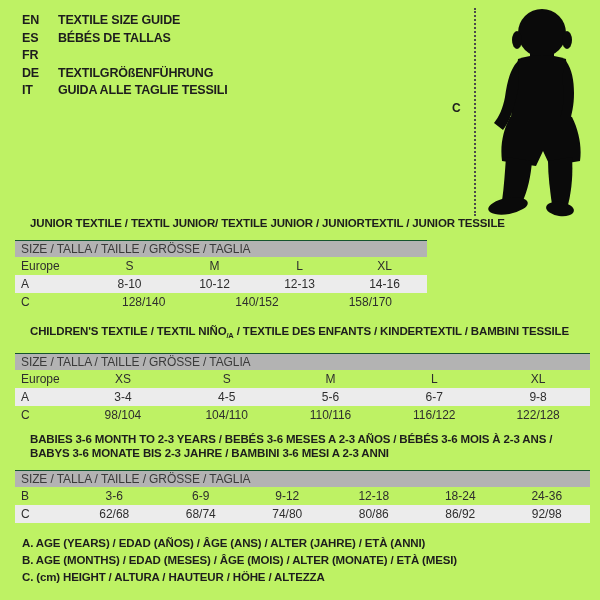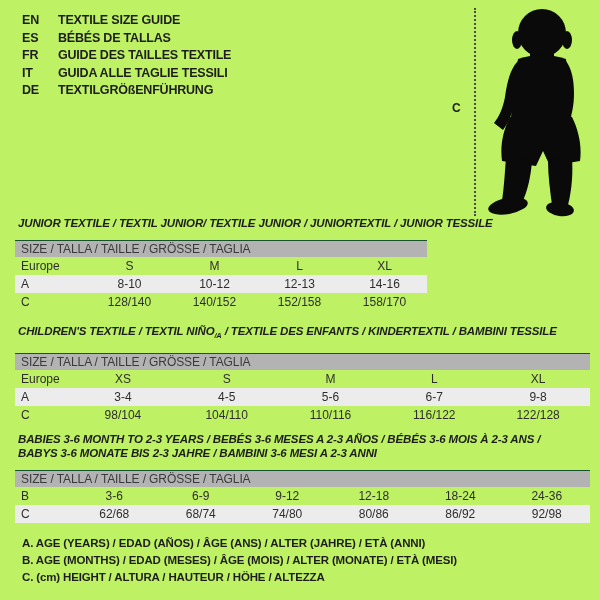--- a/index.html
+++ b/index.html
@@ -18,21 +18,21 @@
   .lang-list{position:absolute;top:12px;left:22px;}
   .lang-row{display:flex;font-weight:bold;font-size:12.5px;line-height:17.5px;letter-spacing:-0.2px;}
   .lang-code{width:36px;}
   
   .figure{position:absolute;left:450px;top:5px;width:150px;height:214px;}
   .measure-label{position:absolute;left:2px;top:96px;font-weight:bold;font-size:12px;}
   .measure-line{position:absolute;left:24px;top:3px;height:208px;width:0;border-left:2px dotted var(--dotted);}
   .baby-svg{position:absolute;left:36px;top:0;}
   
   .sections{position:absolute;top:216px;left:0;width:600px;}
-  .heading-line{margin-left:18px;font-weight:bold;font-size:11.5px;line-height:14px;letter-spacing:-0.15px;font-style:italic;}
+  .heading-line{margin-left:30px;font-weight:bold;font-size:11.5px;line-height:14px;letter-spacing:-0.15px;}
   .heading-line sub{font-size:7.5px;}
   .size-table{margin-left:15px;margin-top:10px;}
   .section-0 .size-table{width:412px;}
   .section-1 .size-table,.section-2 .size-table{width:575px;}
   .size-bar{
     background:var(--size-header-bg);color:#3a3a3a;height:16px;line-height:16px;
     font-size:12px;padding-left:6px;border-top:1px solid #14532d;letter-spacing:-0.1px;
   }
   .t-row{display:flex;height:18px;line-height:18px;font-size:12px;color:#2e2e2e;}
   .t-row.shade{background:var(--row-stripe-bg);}
@@ -54,29 +54,28 @@
       <div class="lang-row">
         <span class="lang-code">EN</span>
         <span class="lang-text">TEXTILE SIZE GUIDE</span>
       </div>
       <div class="lang-row">
         <span class="lang-code">ES</span>
         <span class="lang-text">BÉBÉS DE TALLAS</span>
       </div>
       <div class="lang-row">
         <span class="lang-code">FR</span>
-        <span class="lang-text">GUIDE DES TAILLES TEXTILE</span>
+      </div>
+      <div class="lang-row">
+        <span class="lang-code">DE</span>
+        <span class="lang-text">TEXTILGRÖßENFÜHRUNG</span>
       </div>
       <div class="lang-row">
         <span class="lang-code">IT</span>
         <span class="lang-text">GUIDA ALLE TAGLIE TESSILI</span>
-      </div>
-      <div class="lang-row">
-        <span class="lang-code">DE</span>
-        <span class="lang-text">TEXTILGRÖßENFÜHRUNG</span>
       </div>
     </div>
 
   <div class="figure">
     <span class="measure-label">C</span>
     <div class="measure-line"></div>
     <svg class="baby-svg" width="110" height="213" viewBox="0 0 110 213" xmlns="http://www.w3.org/2000/svg">
       <g fill="#0a0a0a">
 
         <ellipse cx="56" cy="28" rx="24" ry="24"></ellipse>
@@ -123,21 +122,20 @@
             <div class="cell label">A</div>
             <div class="cell val">8-10</div>
             <div class="cell val">10-12</div>
             <div class="cell val">12-13</div>
             <div class="cell val">14-16</div>
           </div>
           <div class="t-row">
             <div class="cell label">C</div>
             <div class="cell val">128/140</div>
             <div class="cell val">140/152</div>
-            <div class="cell val">152/158</div>
             <div class="cell val">158/170</div>
           </div>
         </div>
     </div>
     <div class="section section-1">
       <div class="sec-heading">
           <div class="heading-line"><span>CHILDREN'S TEXTILE / TEXTIL NIÑO</span><sub>/A</sub><span> / TEXTILE DES ENFANTS / KINDERTEXTIL / BAMBINI TESSILE</span></div>
         </div>
       <div class="size-table">
           <div class="size-bar">SIZE / TALLA / TAILLE / GRÖSSE / TAGLIA</div>

